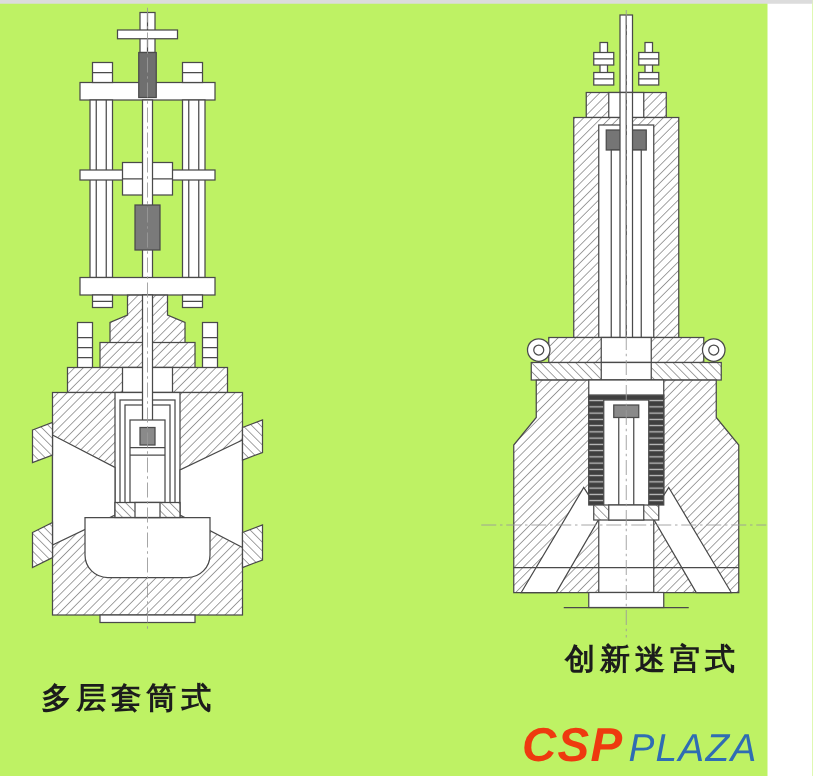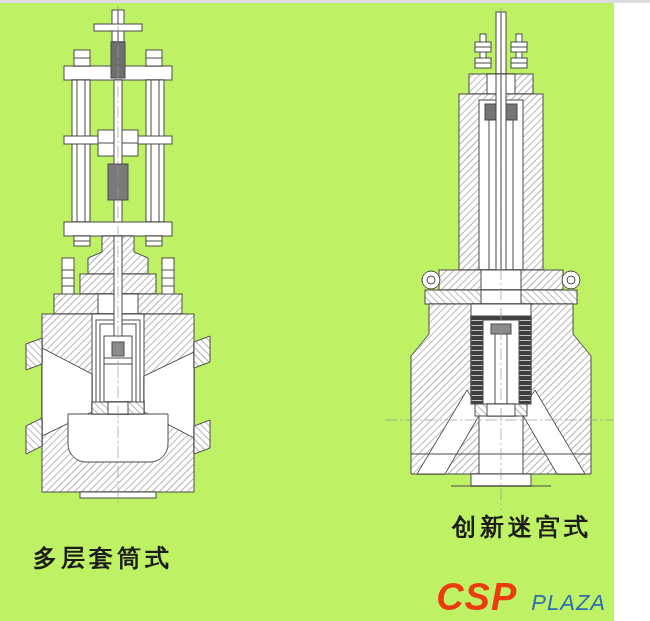--- a/index.html
+++ b/index.html
@@ -32,25 +32,25 @@
   }
   .logo .csp{
     color:#ee3a0f;
     font-size:38px;
     font-style:italic;
     font-weight:800;
     letter-spacing:1px;
   }
   .logo .plaza{
     color:#2f6db3;
-    font-size:22px;
+    font-size:31px;
     font-style:italic;
     font-weight:500;
     letter-spacing:1px;
-    margin-left:14px;
+    margin-left:4px;
   }
 </style>
 </head>
 <body>
 
 <div class="canvas">
   <div class="top-border"></div>
 
   <svg width="0" height="0" style="position:absolute" aria-hidden="true">
     <defs>

